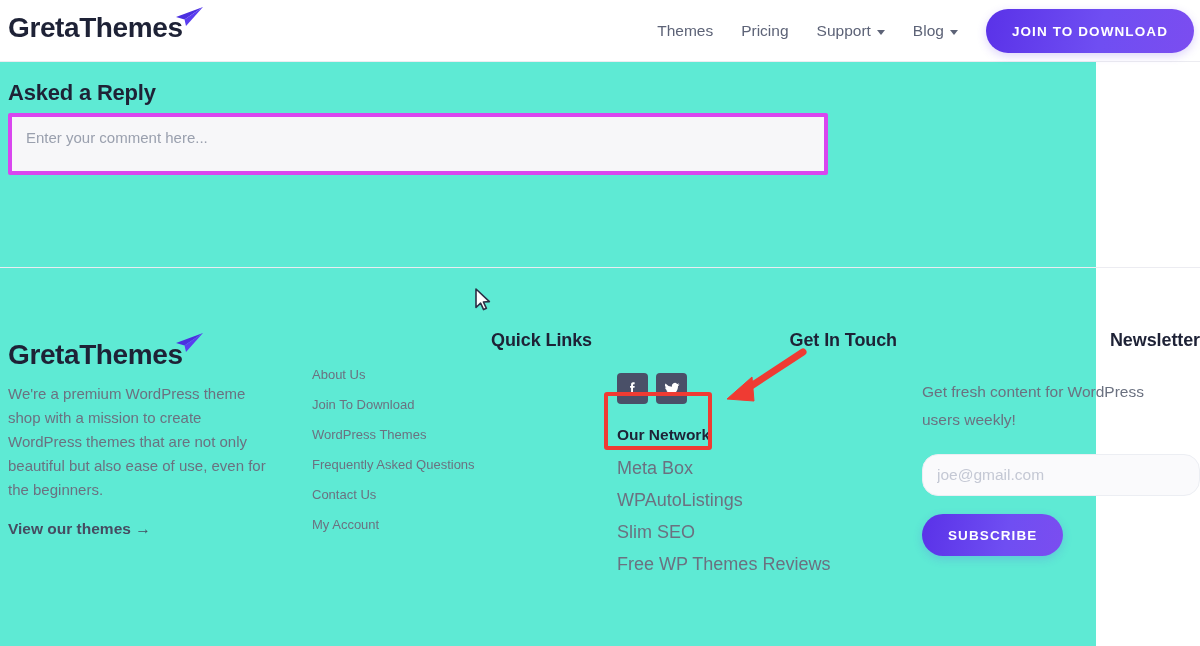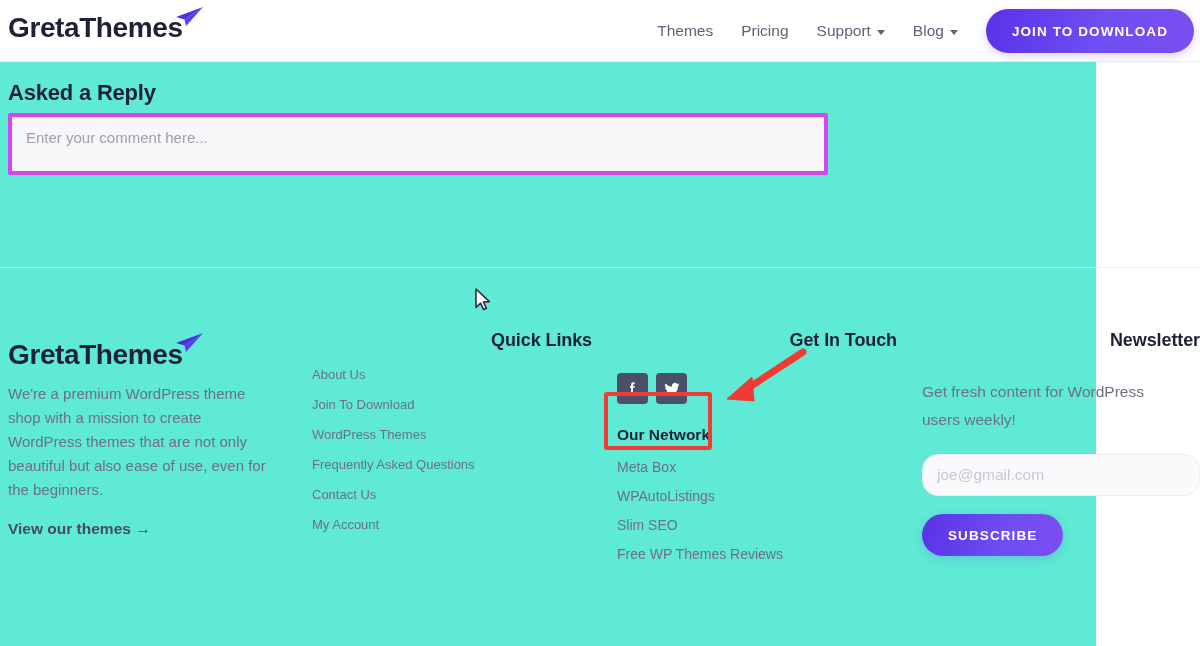--- a/index.html
+++ b/index.html
@@ -126,21 +126,21 @@
     background: #4a5068;
     display: flex; align-items: center; justify-content: center;
     cursor: pointer;
   }
   .network-title {
     font-size: 15.5px; font-weight: 700; color: #1e2236;
     margin-top: 22px;
   }
   .network-list { list-style: none; margin-top: 14px; }
   .network-list li { margin-bottom: 11px; }
-  .network-list a { font-size: 14px; color: #6b7180; text-decoration: none; cursor: pointer; }
+  .network-list a { font-size: 18px; color: #6b7180; text-decoration: none; cursor: pointer; }
 
   
   .news-desc {
     margin-top: 27px; font-size: 15.5px; line-height: 28px; color: #6b7180;
     width: 250px;
   }
   .news-input {
     margin-top: 20px; display: block;
     width: 278px; height: 42px;
     background: #fafafc; border: 1px solid #eceef3; border-radius: 16px;

